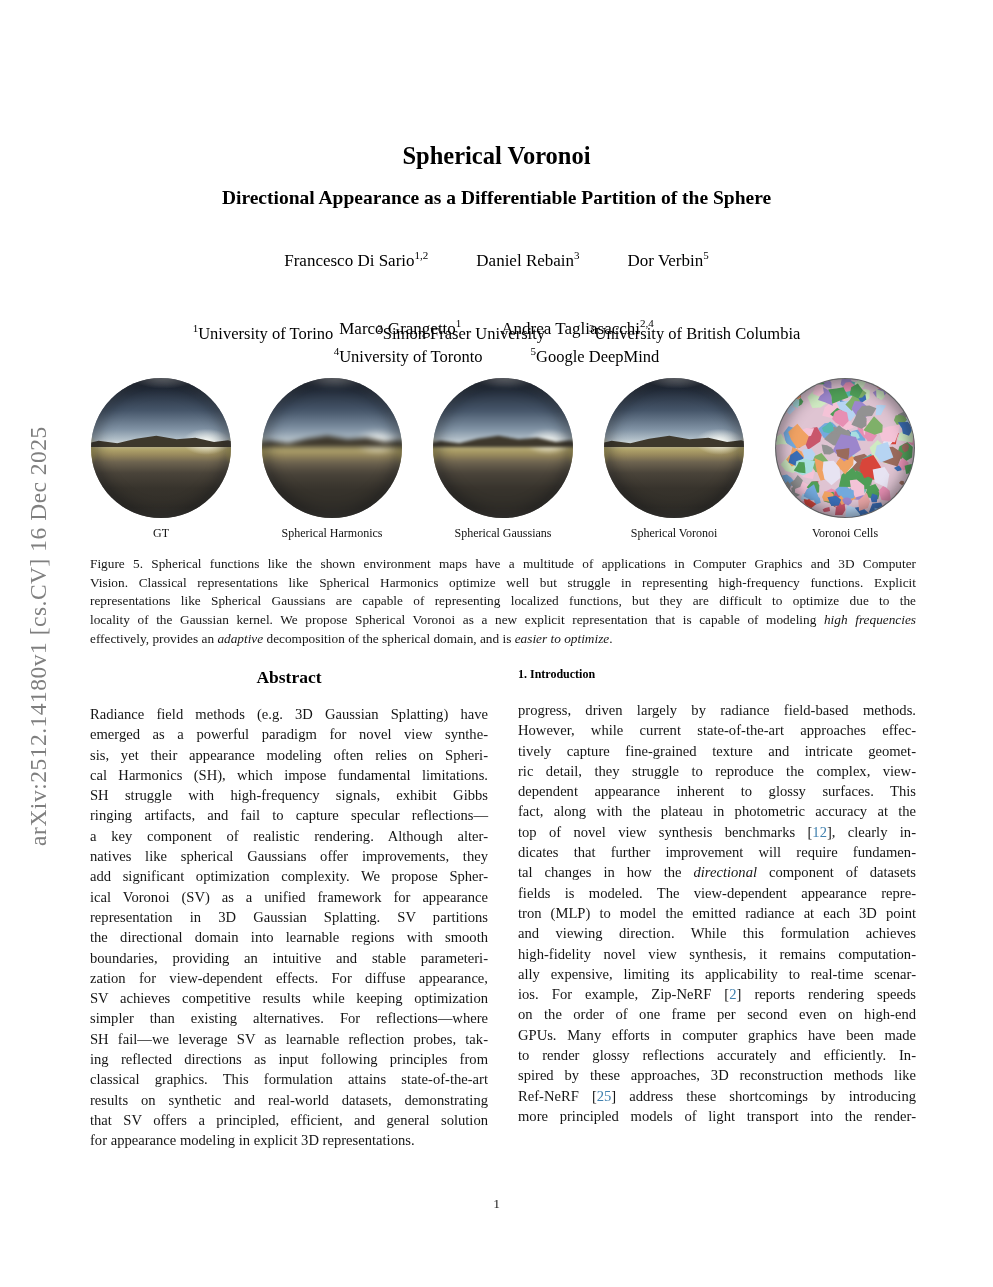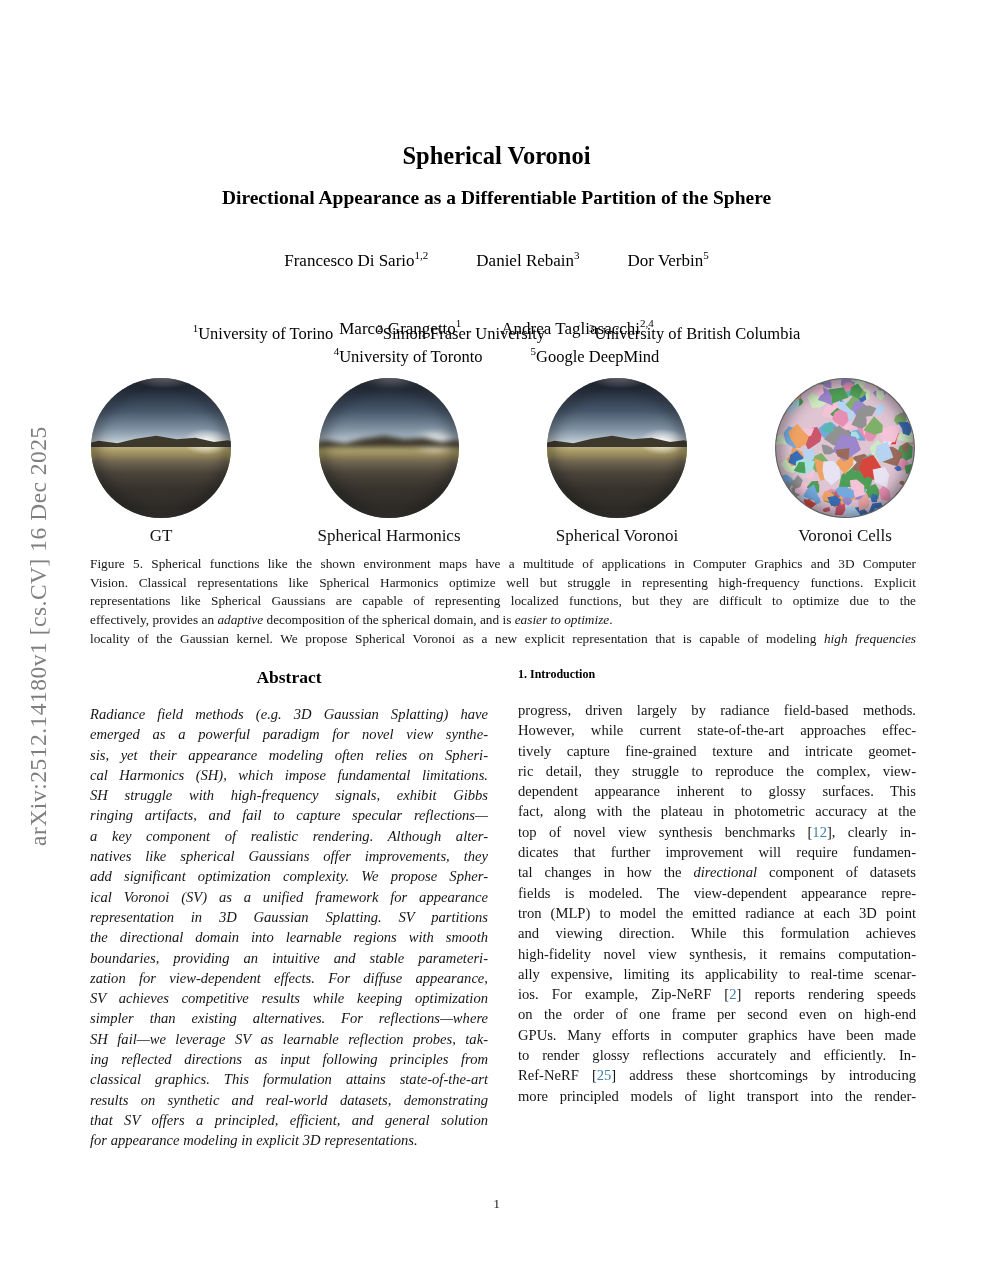--- a/index.html
+++ b/index.html
@@ -81,21 +81,21 @@
     position:absolute;left:0;right:0;top:41%;height:8.5%;
     background:#3e382c;
     clip-path:polygon(0 78%, 10% 52%, 22% 70%, 34% 36%, 47% 14%, 60% 40%, 72% 28%, 84% 60%, 93% 48%, 100% 72%, 100% 100%, 0 100%);
   }
   .blur-gt .env-wrap{filter:blur(0.3px);}
   .blur-sh .env-wrap{filter:blur(2.4px);}
   .blur-sg .env-wrap{filter:blur(1.8px);}
   .blur-sv .env-wrap{filter:blur(0.7px);}
   .sphere svg{position:absolute;inset:0;}
   .fig-label{
-    margin-top:8px;font-size:17px;color:#111;text-align:center;white-space:nowrap;
+    margin-top:8px;font-size:12px;color:#111;text-align:center;white-space:nowrap;
   }
 
   
   .caption{
     position:absolute;left:90px;top:555px;width:826px;
     font-size:13.3px;line-height:18.7px;color:#151515;
   }
 
   
   .col{position:absolute;top:667px;width:398px;}
@@ -103,21 +103,21 @@
   .col-right{left:518px;}
   .abs-heading{
     text-align:center;font-weight:bold;font-size:17.5px;color:#000;
     margin-bottom:16px;
   }
   .intro-heading{
     text-align:left;font-weight:bold;font-size:12px;color:#000;
     margin-bottom:18px;
   }
   .bodytext{font-size:14.6px;line-height:20.3px;color:#151515;}
-  .abstract-text{font-style:italic;}
+  .abstract-text{}
 
   .tline{text-align:justify;text-align-last:justify;}
   .tline.natural{text-align-last:left;}
   .it{font-style:italic;}
   .cite{color:var(--cite-color,#4080ae);}
 
   
   .pageno{
     position:absolute;left:0;right:0;top:1196px;
     text-align:center;font-size:13.5px;color:#222;
@@ -164,20 +164,29 @@
       <div class="fig-label">GT</div>
     </div>
     <div class="fig-item">
       <div class="sphere blur-sh">
         <div class="env-wrap">
             <div class="env"></div>
             <div class="mtn"></div>
           </div>
       </div>
       <div class="fig-label">Spherical Harmonics</div>
+    </div>
+    <div class="fig-item">
+      <div class="sphere blur-sg">
+        <div class="env-wrap">
+            <div class="env"></div>
+            <div class="mtn"></div>
+          </div>
+      </div>
+      <div class="fig-label">Spherical Gaussians</div>
     </div>
     <div class="fig-item">
       <div class="sphere blur-sv">
         <div class="env-wrap">
             <div class="env"></div>
             <div class="mtn"></div>
           </div>
       </div>
       <div class="fig-label">Spherical Voronoi</div>
     </div>
@@ -336,22 +345,22 @@
           </svg>
         </div>
       <div class="fig-label">Voronoi Cells</div>
     </div>
   </div>
 
   <div class="caption">
       <div class="tline"><span>Figure 5.  Spherical functions like the shown environment maps have a multitude of applications in Computer Graphics and 3D Computer</span></div>
       <div class="tline"><span>Vision. Classical representations like Spherical Harmonics optimize well but struggle in representing high-frequency functions.  Explicit</span></div>
       <div class="tline"><span>representations like Spherical Gaussians are capable of representing localized functions, but they are difficult to optimize due to the</span></div>
+      <div class="tline"><span>locality of the Gaussian kernel. We propose Spherical Voronoi as a new explicit representation that is capable of modeling </span><span class="it">high frequencies</span></div>
       <div class="tline natural"><span>effectively, provides an </span><span class="it">adaptive</span><span> decomposition of the spherical domain, and is </span><span class="it">easier to optimize</span><span>.</span></div>
-      <div class="tline"><span>locality of the Gaussian kernel. We propose Spherical Voronoi as a new explicit representation that is capable of modeling </span><span class="it">high frequencies</span></div>
     </div>
 
   <div class="col col-left">
     <div class="abs-heading">Abstract</div>
     <div class="bodytext abstract-text">
         <div class="tline">Radiance field methods (e.g. 3D Gaussian Splatting) have</div>
         <div class="tline">emerged as a powerful paradigm for novel view synthe-</div>
         <div class="tline">sis, yet their appearance modeling often relies on Spheri-</div>
         <div class="tline">cal Harmonics (SH), which impose fundamental limitations.</div>
         <div class="tline">SH struggle with high-frequency signals, exhibit Gibbs</div>
@@ -389,20 +398,21 @@
         <div class="tline"><span>tal changes in how the </span><span class="it">directional</span><span> component of datasets</span></div>
         <div class="tline"><span>fields is modeled.  The view-dependent appearance repre-</span></div>
         <div class="tline"><span>tron (MLP) to model the emitted radiance at each 3D point</span></div>
         <div class="tline"><span>and viewing direction.  While this formulation achieves</span></div>
         <div class="tline"><span>high-fidelity novel view synthesis, it remains computation-</span></div>
         <div class="tline"><span>ally expensive, limiting its applicability to real-time scenar-</span></div>
         <div class="tline"><span>ios.  For example, Zip-NeRF [</span><span class="cite">2</span><span>] reports rendering speeds</span></div>
         <div class="tline"><span>on the order of one frame per second even on high-end</span></div>
         <div class="tline"><span>GPUs. Many efforts in computer graphics have been made</span></div>
         <div class="tline"><span>to render glossy reflections accurately and efficiently.  In-</span></div>
+        <div class="tline"><span>spired by these approaches, 3D reconstruction methods like</span></div>
         <div class="tline"><span>Ref-NeRF [</span><span class="cite">25</span><span>] address these shortcomings by introducing</span></div>
         <div class="tline"><span>more principled models of light transport into the render-</span></div>
       </div>
   </div>
 
   <div class="pageno">1</div>
 
 </div>
 
 </body></html>

